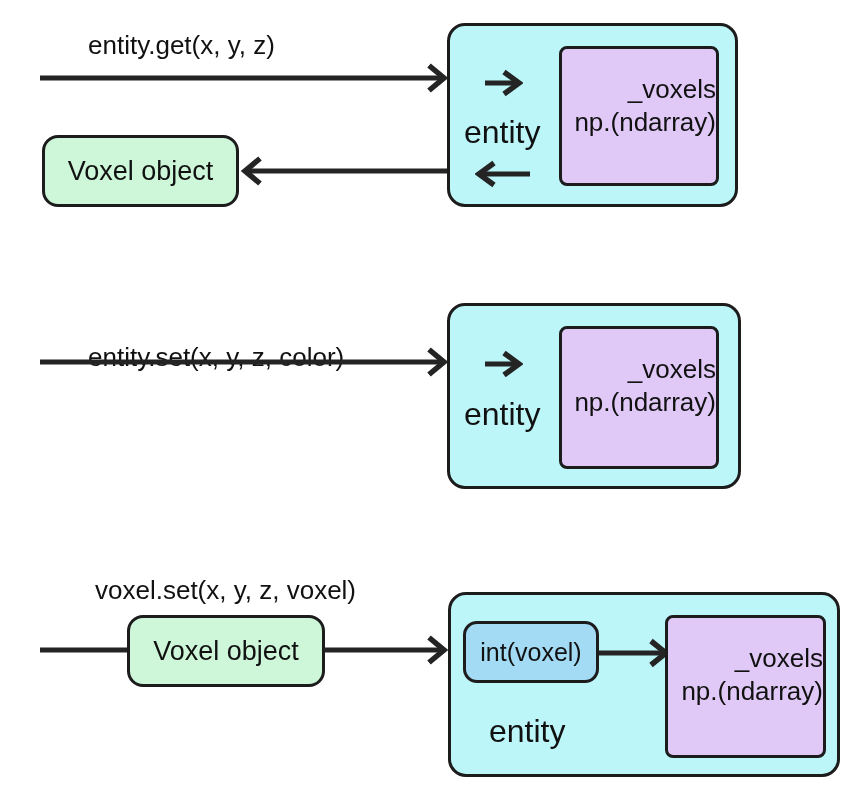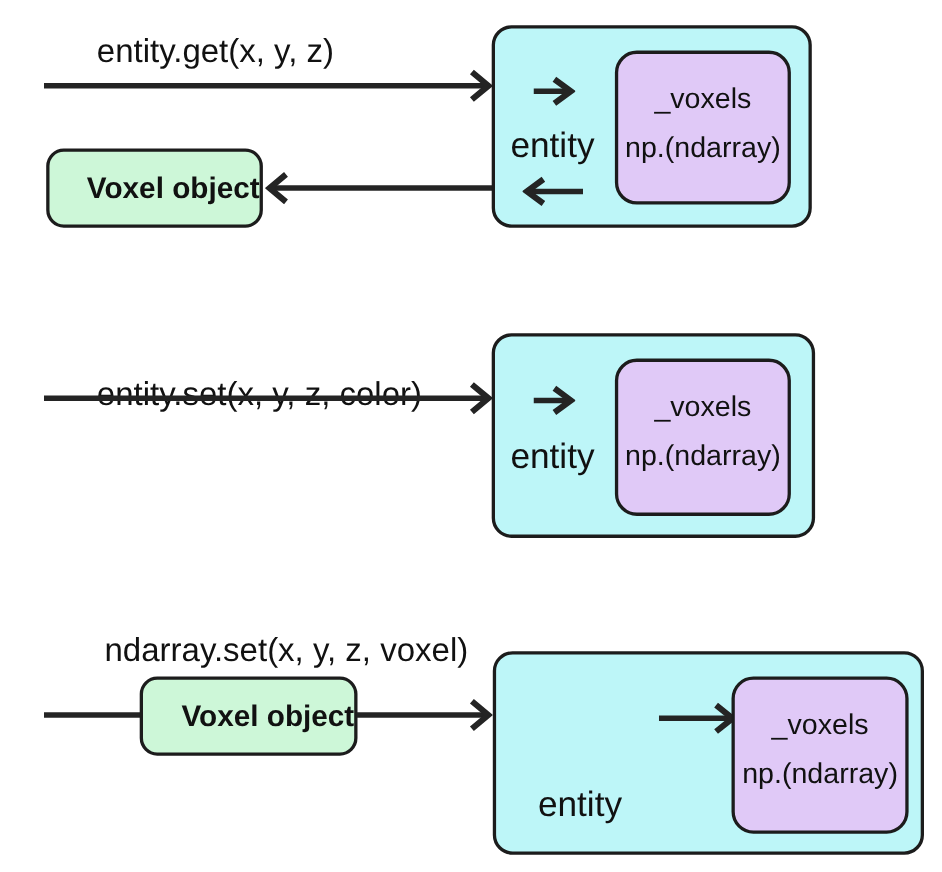--- a/index.html
+++ b/index.html
@@ -24,50 +24,48 @@
   }
   .section { position: absolute; left: 0; top: 0; width: 0; height: 0; }
   .box {
     position: absolute;
     border: 3px solid var(--border);
     box-sizing: border-box;
   }
   .entity-box { background: var(--entity-box); border-radius: 18px; }
   .voxels-box {
     background: var(--voxels-box);
-    border-radius: 20px;
+    border-radius: 8px;
     display: flex;
     flex-direction: column;
-    align-items: center;
+    align-items: flex-end;
     padding-top: 24px;
     font-size: 26px;
     line-height: 33px;
     text-align: center;
-    gap: 12px;
   }
   .green-box {
     background: var(--voxel-object-box);
     border-radius: 16px;
     display: flex;
     align-items: center;
-    justify-content: flex-end;
+    justify-content: center;
     font-size: 27px;
-    font-weight: bold;
   }
   .blue-box {
     background: var(--int-voxel-box);
     border-radius: 14px;
     display: flex;
     align-items: center;
     justify-content: center;
     font-size: 25px;
   }
   .call-label {
     position: absolute;
-    font-size: 30px;
+    font-size: 26px;
     white-space: nowrap;
   }
   .entity-label {
     position: absolute;
     font-size: 32px;
     white-space: nowrap;
   }
   .arrow-svg { position: absolute; display: block; }
   .arrow-svg line, .arrow-svg polyline {
     stroke: var(--arrow);
@@ -133,36 +131,39 @@
       <div class="entity-label" style="left:14px; top:90px;">entity</div>
       <div class="box voxels-box" style="left:109px; top:20px; width:160px; height:143px;">
         <span>_voxels</span>
         <span>np.(ndarray)</span>
       </div>
     </div>
   </div>
 
   <div class="section">
 
-    <div class="call-label" style="left:95px; top:575px;">ndarray.set(x, y, z, voxel)</div>
+    <div class="call-label" style="left:95px; top:575px;">voxel.set(x, y, z, voxel)</div>
 
     <svg class="arrow-svg" style="left:40px; top:635px;" width="92" height="30">
       <line x1="0" y1="15" x2="92" y2="15"></line>
     </svg>
 
     <div class="box green-box" style="left:127px; top:615px; width:198px; height:72px;">
       <span>Voxel object</span>
     </div>
 
     <svg class="arrow-svg" style="left:324px; top:635px;" width="124" height="30">
       <line x1="0" y1="15" x2="120" y2="15"></line>
       <polyline points="105,2.5 120,15 105,27.5"></polyline>
     </svg>
 
     <div class="box entity-box" style="left:448px; top:592px; width:392px; height:185px;">
+      <div class="box blue-box" style="left:12px; top:26px; width:136px; height:62px;">
+        <span>int(voxel)</span>
+      </div>
       <svg class="arrow-svg" style="left:148px; top:43px;" width="70" height="30">
         <line x1="0" y1="15" x2="66" y2="15"></line>
         <polyline points="52,3 67,15 52,27"></polyline>
       </svg>
       <div class="box voxels-box" style="left:214px; top:20px; width:161px; height:143px;">
         <span>_voxels</span>
         <span>np.(ndarray)</span>
       </div>
       <div class="entity-label" style="left:38px; top:118px;">entity</div>
     </div>

